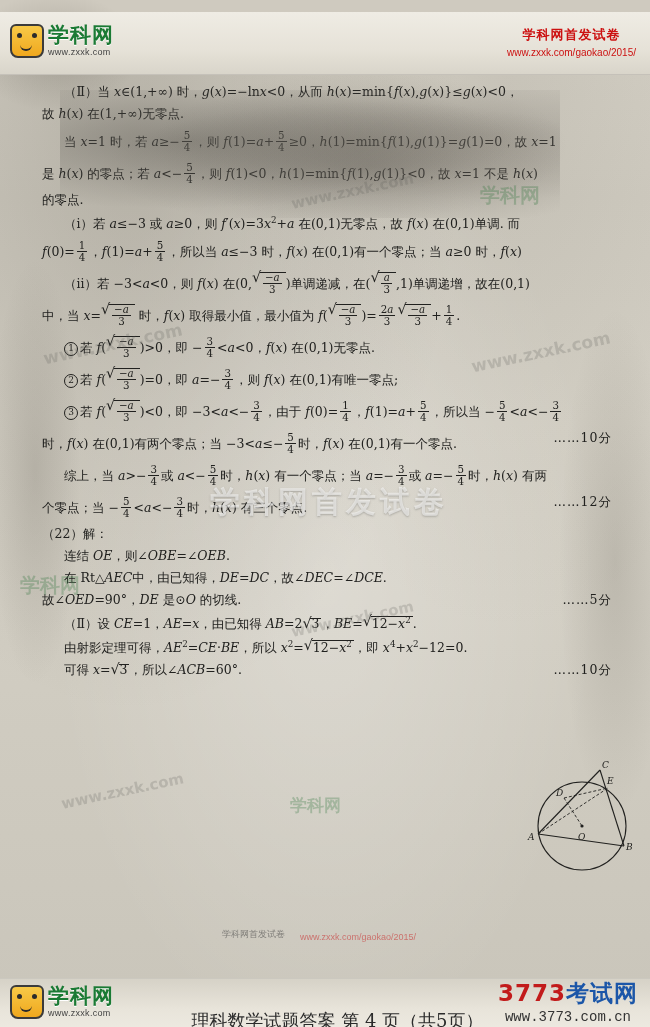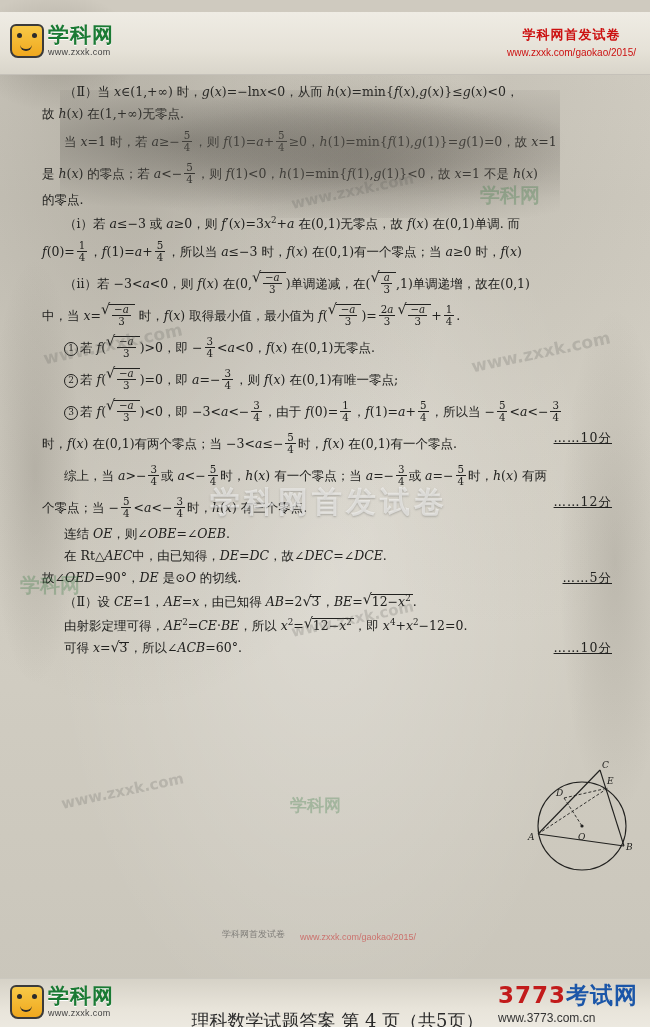--- a/index.html
+++ b/index.html
@@ -60,27 +60,27 @@
     font-size:9px;color:#444;margin-top:2px;letter-spacing:.3px;
   }
   
   #hdr-right{
     position:absolute;right:14px;top:14px;text-align:center;
     font-family:"Liberation Sans", sans-serif;color:#cc1111;
   }
   #hdr-right .l1{font-size:13px;font-weight:bold;letter-spacing:1px;}
   #hdr-right .l2{font-size:10px;margin-top:3px;}
   
-  #ftr-right{position:absolute;right:12px;bottom:14px;text-align:left;}
+  #ftr-right{position:absolute;right:12px;bottom:14px;text-align:center;}
   #ftr-right .big{
     font-family:"DejaVu Sans", sans-serif;font-size:23px;font-weight:bold;
     color:#1b56a8;letter-spacing:1px;
   }
   #ftr-right .big .num{color:#c21b1b;}
-  #ftr-right .sub{font-size:12px;color:#333;font-family:Liberation Sans, sans-serif;}
+  #ftr-right .sub{font-size:14px;color:#333;font-family:Liberation Mono, monospace;}
   #ftr-center{
     position:absolute;left:0;right:0;bottom:6px;text-align:center;
     font-size:18px;color:#2b2b2b;margin-left:25px;
   }
   
   #content{
     position:absolute;left:42px;top:74px;width:570px;
     font-size:12.5px;color:#21211f;line-height:1.0;
   }
   .ln{position:relative;margin:0 0 9.5px 0;white-space:nowrap;}
@@ -94,21 +94,21 @@
   .frac .d{display:block;border-top:1px solid #21211f;padding:0 2px;}
   .sqrt{display:inline-block;position:relative;padding:0 2px 0 9px;}
   .sqrt:before{
     content:"\221A";position:absolute;left:0;top:-2px;font-size:1.15em;
   }
   .sqrt .bar{
     position:absolute;left:8px;right:0;top:0px;border-top:1px solid #21211f;
   }
   sup{font-size:.7em;vertical-align:super;}
   .dots{letter-spacing:1px;}
-  .right-note{position:absolute;right:0;top:0;text-decoration:underline;}
+  .right-note{position:absolute;right:0;top:0;}
   .circ{
     display:inline-block;width:12px;height:12px;border:1px solid #21211f;
     border-radius:50%;font-size:9px;line-height:11px;text-align:center;
     margin-right:2px;vertical-align:1px;
   }
   
   .wm{
     position:absolute;color:rgba(90,90,85,.22);
     font-family:"DejaVu Sans", sans-serif;font-weight:bold;
     pointer-events:none;white-space:nowrap;
@@ -178,20 +178,21 @@
       <div class="ln ind1">（ⅰ）若 <i class="v">a</i>≤−3 或 <i class="v">a</i>≥0，则 <i class="v">f</i>′(<i class="v">x</i>)=3<i class="v">x</i><sup>2</sup>+<i class="v">a</i> 在(0,1)无零点，故 <i class="v">f</i>(<i class="v">x</i>) 在(0,1)单调. 而</div>
       <div class="ln"><i class="v">f</i>(0)=<span class="frac"><span class="n">1</span><span class="d">4</span></span>，<i class="v">f</i>(1)=<i class="v">a</i>+<span class="frac"><span class="n">5</span><span class="d">4</span></span>，所以当 <i class="v">a</i>≤−3 时，<i class="v">f</i>(<i class="v">x</i>) 在(0,1)有一个零点；当 <i class="v">a</i>≥0 时，<i class="v">f</i>(<i class="v">x</i>)</div>
       <div class="ln ind1">（ⅱ）若 −3&lt;<i class="v">a</i>&lt;0，则 <i class="v">f</i>(<i class="v">x</i>) 在(0,<span class="sqrt"><span class="bar"></span><span class="frac"><span class="n">−<i class="v">a</i></span><span class="d">3</span></span></span>)单调递减，在(<span class="sqrt"><span class="bar"></span><span class="frac"><span class="n"><i class="v">a</i></span><span class="d">3</span></span></span>,1)单调递增，故在(0,1)</div>
       <div class="ln">中，当 <i class="v">x</i>=<span class="sqrt"><span class="bar"></span><span class="frac"><span class="n">−<i class="v">a</i></span><span class="d">3</span></span></span> 时，<i class="v">f</i>(<i class="v">x</i>) 取得最小值，最小值为 <i class="v">f</i>(<span class="sqrt"><span class="bar"></span><span class="frac"><span class="n">−<i class="v">a</i></span><span class="d">3</span></span></span>)=<span class="frac"><span class="n">2<i class="v">a</i></span><span class="d">3</span></span><span class="sqrt"><span class="bar"></span><span class="frac"><span class="n">−<i class="v">a</i></span><span class="d">3</span></span></span>+<span class="frac"><span class="n">1</span><span class="d">4</span></span>.</div>
       <div class="ln ind1"><span class="circ">1</span>若 <i class="v">f</i>(<span class="sqrt"><span class="bar"></span><span class="frac"><span class="n">−<i class="v">a</i></span><span class="d">3</span></span></span>)&gt;0，即 −<span class="frac"><span class="n">3</span><span class="d">4</span></span>&lt;<i class="v">a</i>&lt;0，<i class="v">f</i>(<i class="v">x</i>) 在(0,1)无零点.</div>
       <div class="ln ind1"><span class="circ">2</span>若 <i class="v">f</i>(<span class="sqrt"><span class="bar"></span><span class="frac"><span class="n">−<i class="v">a</i></span><span class="d">3</span></span></span>)=0，即 <i class="v">a</i>=−<span class="frac"><span class="n">3</span><span class="d">4</span></span>，则 <i class="v">f</i>(<i class="v">x</i>) 在(0,1)有唯一零点;</div>
       <div class="ln ind1"><span class="circ">3</span>若 <i class="v">f</i>(<span class="sqrt"><span class="bar"></span><span class="frac"><span class="n">−<i class="v">a</i></span><span class="d">3</span></span></span>)&lt;0，即 −3&lt;<i class="v">a</i>&lt;−<span class="frac"><span class="n">3</span><span class="d">4</span></span>，由于 <i class="v">f</i>(0)=<span class="frac"><span class="n">1</span><span class="d">4</span></span>，<i class="v">f</i>(1)=<i class="v">a</i>+<span class="frac"><span class="n">5</span><span class="d">4</span></span>，所以当 −<span class="frac"><span class="n">5</span><span class="d">4</span></span>&lt;<i class="v">a</i>&lt;−<span class="frac"><span class="n">3</span><span class="d">4</span></span></div>
       <div class="ln">时，<i class="v">f</i>(<i class="v">x</i>) 在(0,1)有两个零点；当 −3&lt;<i class="v">a</i>≤−<span class="frac"><span class="n">5</span><span class="d">4</span></span>时，<i class="v">f</i>(<i class="v">x</i>) 在(0,1)有一个零点.<span class="right-note dots">……10分</span></div>
       <div class="ln ind1">综上，当 <i class="v">a</i>&gt;−<span class="frac"><span class="n">3</span><span class="d">4</span></span>或 <i class="v">a</i>&lt;−<span class="frac"><span class="n">5</span><span class="d">4</span></span>时，<i class="v">h</i>(<i class="v">x</i>) 有一个零点；当 <i class="v">a</i>=−<span class="frac"><span class="n">3</span><span class="d">4</span></span>或 <i class="v">a</i>=−<span class="frac"><span class="n">5</span><span class="d">4</span></span>时，<i class="v">h</i>(<i class="v">x</i>) 有两</div>
       <div class="ln">个零点；当 −<span class="frac"><span class="n">5</span><span class="d">4</span></span>&lt;<i class="v">a</i>&lt;−<span class="frac"><span class="n">3</span><span class="d">4</span></span>时，<i class="v">h</i>(<i class="v">x</i>) 有三个零点.<span class="right-note dots">……12分</span></div>
+      <div class="ln">（22）解：</div>
       <div class="ln ind1">连结 <i class="v">OE</i>，则∠<i class="v">OBE</i>=∠<i class="v">OEB</i>.</div>
       <div class="ln ind1">在 Rt△<i class="v">AEC</i>中，由已知得，<i class="v">DE</i>=<i class="v">DC</i>，故∠<i class="v">DEC</i>=∠<i class="v">DCE</i>.</div>
       <div class="ln">故∠<i class="v">OED</i>=90°，<i class="v">DE</i> 是⊙<i class="v">O</i> 的切线.<span class="right-note dots">……5分</span></div>
       <div class="ln ind1">（Ⅱ）设 <i class="v">CE</i>=1，<i class="v">AE</i>=<i class="v">x</i>，由已知得 <i class="v">AB</i>=2<span class="sqrt"><span class="bar"></span>3</span>，<i class="v">BE</i>=<span class="sqrt"><span class="bar"></span>12−<i class="v">x</i><sup>2</sup></span>.</div>
       <div class="ln ind1">由射影定理可得，<i class="v">AE</i><sup>2</sup>=<i class="v">CE</i>·<i class="v">BE</i>，所以 <i class="v">x</i><sup>2</sup>=<span class="sqrt"><span class="bar"></span>12−<i class="v">x</i><sup>2</sup></span>，即 <i class="v">x</i><sup>4</sup>+<i class="v">x</i><sup>2</sup>−12=0.</div>
       <div class="ln ind1">可得 <i class="v">x</i>=<span class="sqrt"><span class="bar"></span>3</span>，所以∠<i class="v">ACB</i>=60°.<span class="right-note dots">……10分</span></div>
     </div>
 
   <div id="smudge"></div>
 

